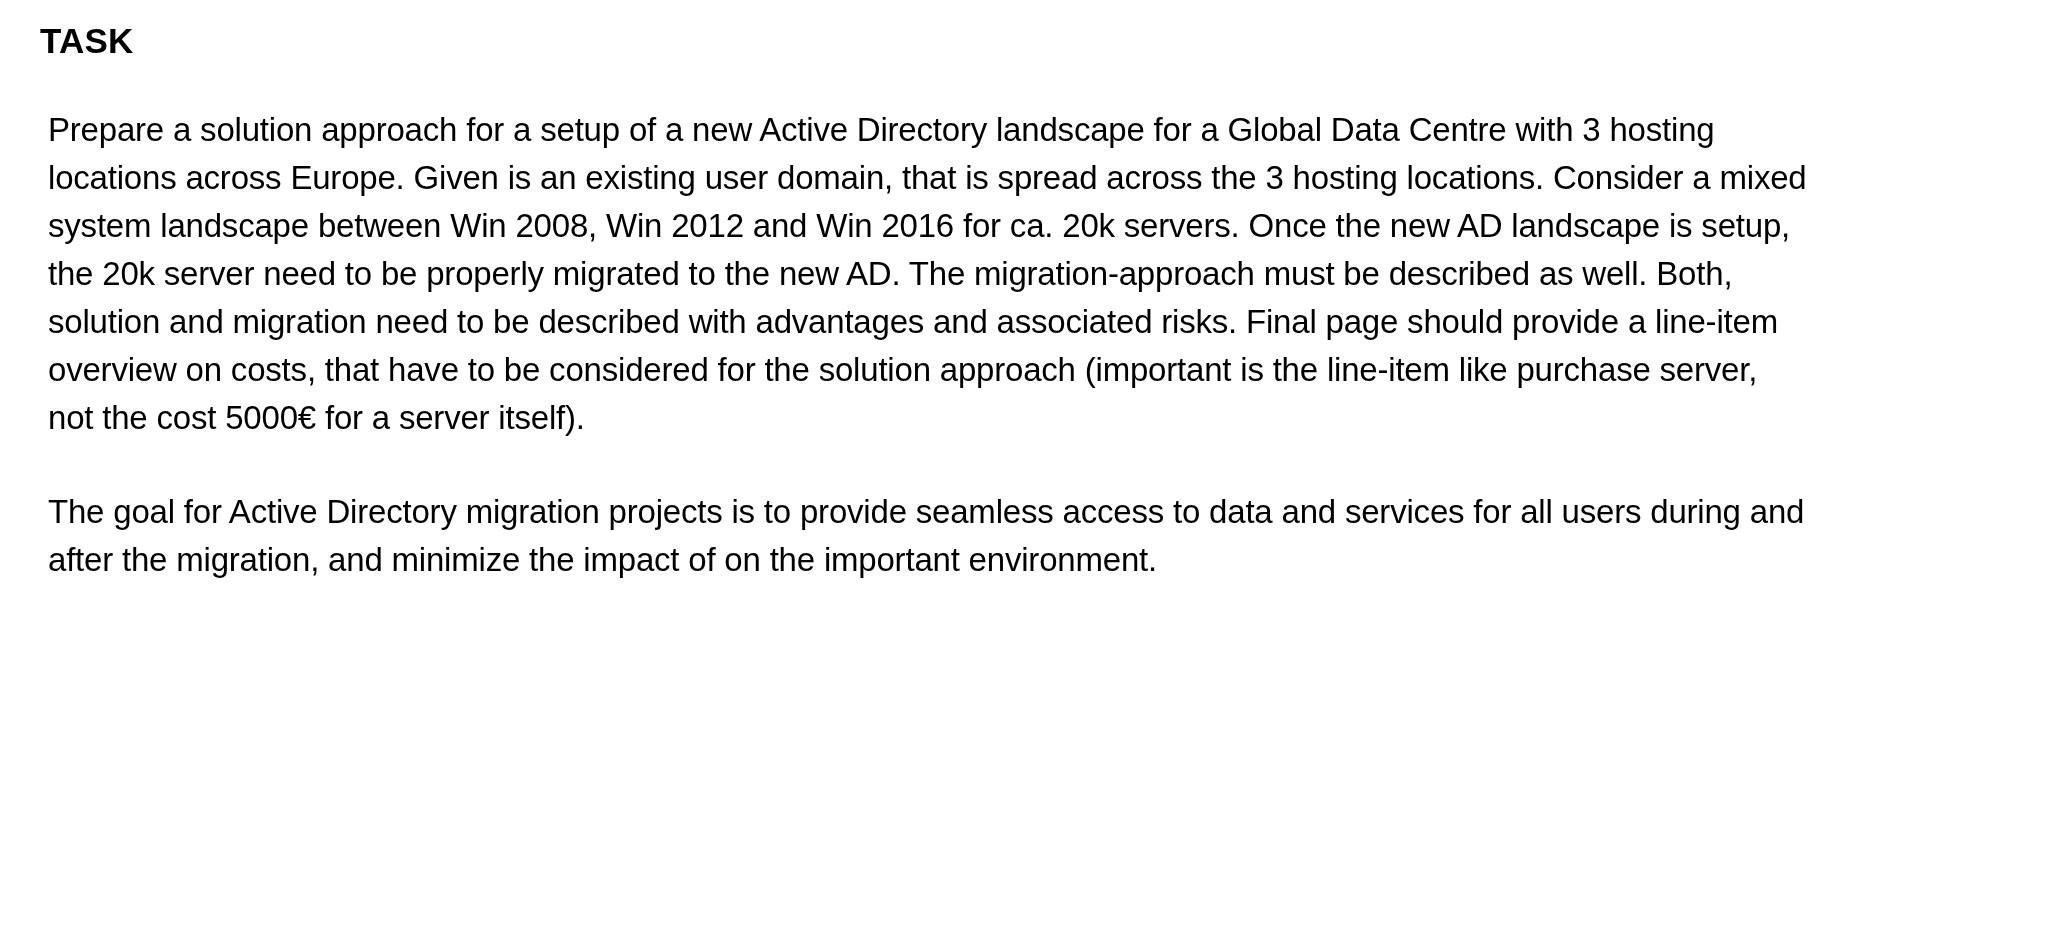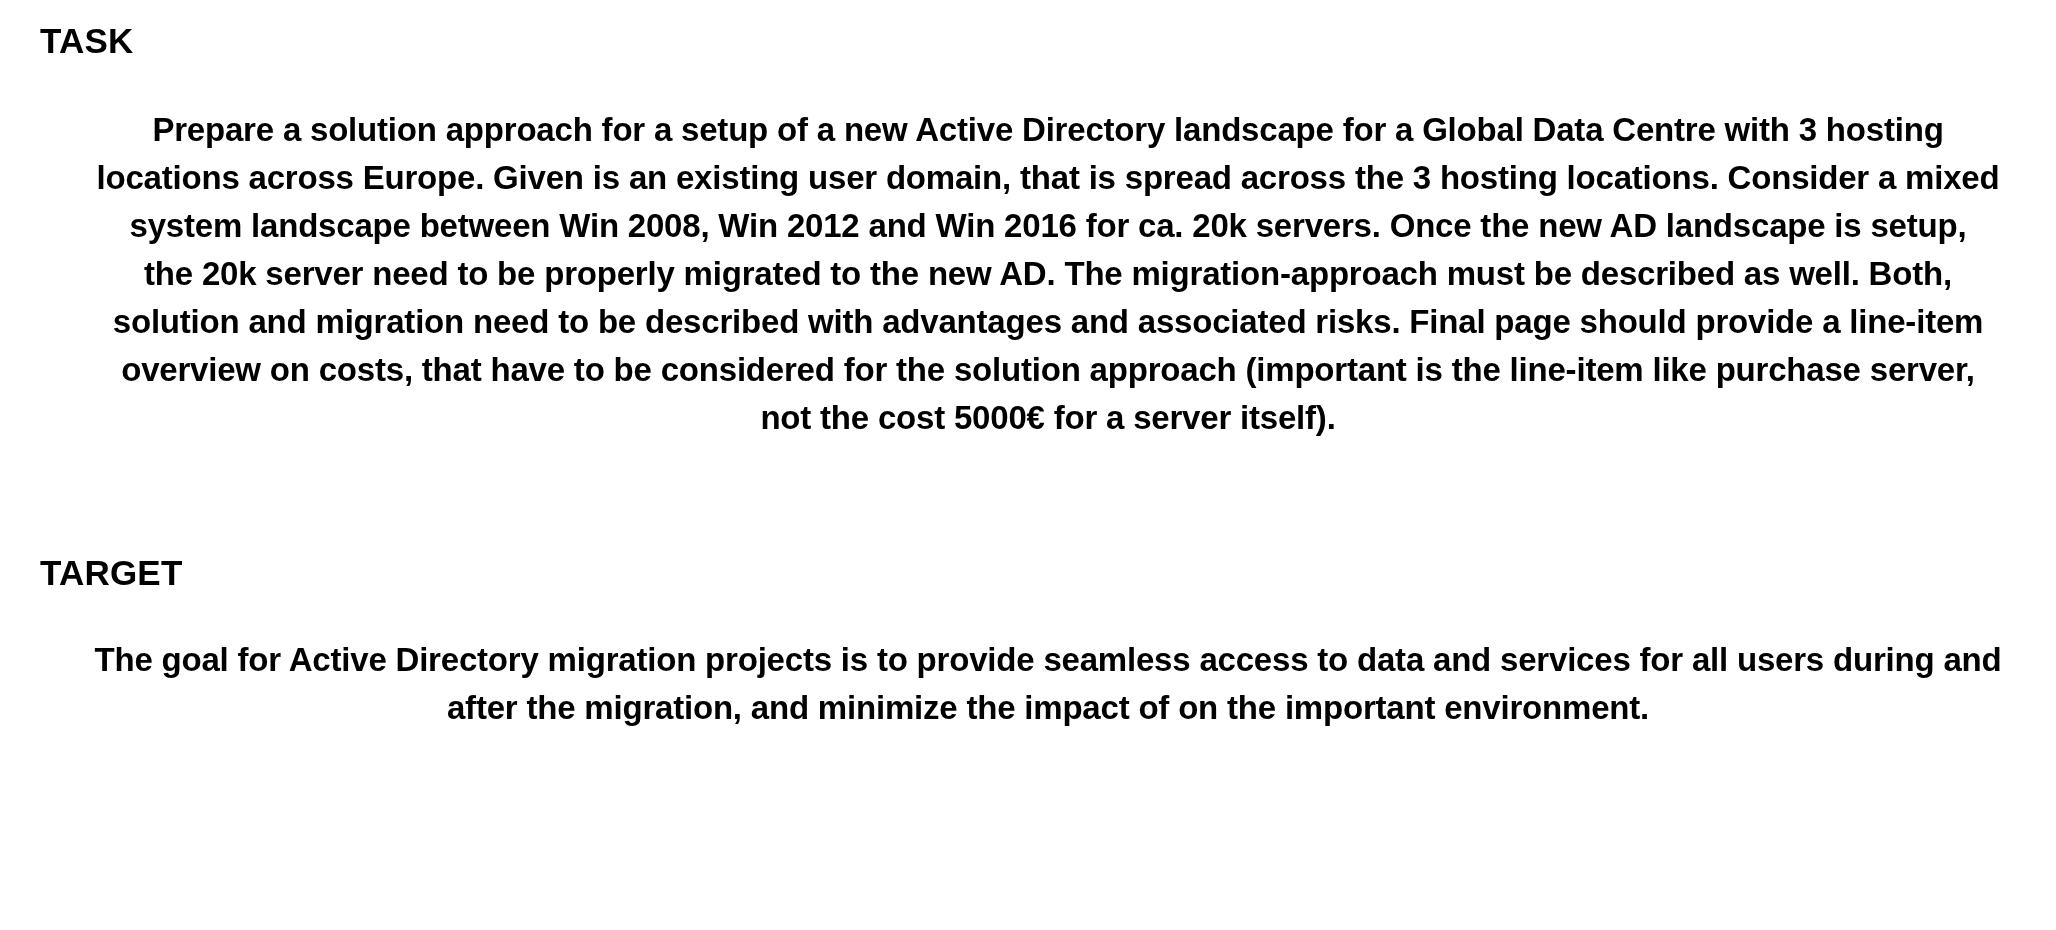--- a/index.html
+++ b/index.html
@@ -23,28 +23,27 @@
   }
   .section-heading {
     margin: 0;
     font-size: 35px;
     font-weight: 700;
     line-height: 35px;
     letter-spacing: 0.2px;
     color: #000000;
   }
   .section-body {
-    margin: 18px;
+    margin: 8px;
     font-size: 33px;
-    font-weight: 700;
+    font-weight: 400;
     line-height: 48px;
     letter-spacing: -0.2px;
     white-space: pre;
     color: #000000;
-    text-align: center;
   }
   .body-task {
     margin-top: 48px;
   }
   .heading-target {
     margin-top: 113px;
   }
   .body-target {
     margin-top: 46px;
   }
@@ -54,16 +53,15 @@
 
 <div class="slide">
   <h1 class="section-heading heading-task">TASK</h1>
   <p class="section-body body-task">Prepare a solution approach for a setup of a new Active Directory landscape for a Global Data Centre with 3 hosting
 locations across Europe. Given is an existing user domain, that is spread across the 3 hosting locations. Consider a mixed
 system landscape between Win 2008, Win 2012 and Win 2016 for ca. 20k servers. Once the new AD landscape is setup,
 the 20k server need to be properly migrated to the new AD. The migration-approach must be described as well. Both,
 solution and migration need to be described with advantages and associated risks. Final page should provide a line-item
 overview on costs, that have to be considered for the solution approach (important is the line-item like purchase server,
 not the cost 5000€ for a server itself).</p>
-  <h1 class="section-heading heading-target">TARGET</h1>
   <p class="section-body body-target">The goal for Active Directory migration projects is to provide seamless access to data and services for all users during and
 after the migration, and minimize the impact of on the important environment.</p>
 </div>
 
 </body></html>

